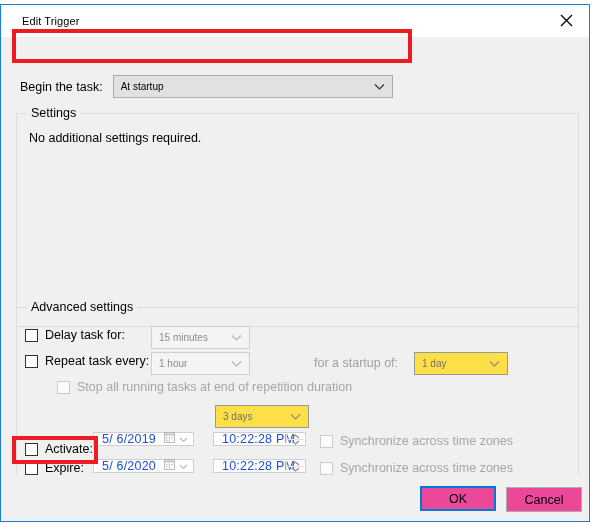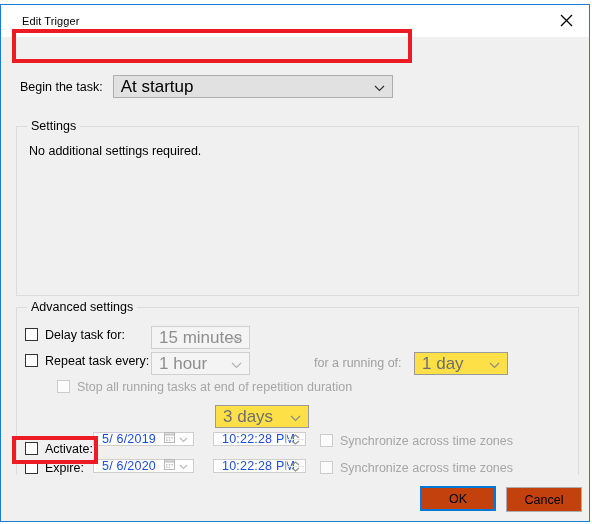--- a/index.html
+++ b/index.html
@@ -78,21 +78,21 @@
 
   
   .combo {
     box-sizing: border-box;
     height: 23px;
     border: 1px solid #adadad;
     background: #e1e1e1;
     display: flex;
     align-items: center;
     position: relative;
-    font-size: 17px;
+    font-size: 10px;
     color: #000;
     padding-left: 7px;
     cursor: default;
   }
   .combo .chev {
     position: absolute;
     right: 7px;
     top: 50%;
     transform: translateY(-50%);
   }
@@ -118,43 +118,43 @@
     position: absolute;
     top: -8px;
     left: 10px;
     background: #f0f0f0;
     padding: 0 4px;
     font-size: 12.5px;
     color: #000;
   }
   #settings-group {
     left: 15px;
-    top: 89px;
+    top: 76px;
     width: 563px;
-    height: 170px;
+    height: 214px;
   }
   .settings-note {
     position: absolute;
     left: 12px;
     top: 17px;
     font-size: 12.5px;
   }
   #advanced-group {
     left: 15px;
     top: 270px;
     width: 563px;
     height: 202px;
     border-top: 1px solid #dcdcdc;
   }
 
   
   .cbrow {
     position: absolute;
     display: flex;
-    align-items: flex-start;
+    align-items: flex-end;
   }
   .cb {
     width: 13px;
     height: 13px;
     box-sizing: border-box;
     border: 1px solid #333333;
     background: #ffffff;
     flex: 0 0 auto;
     position: relative;
     cursor: default;
@@ -241,21 +241,21 @@
     right: 0;
     bottom: 0;
     height: 46px;
     background: #f0f0f0;
   }
   .btn {
     position: absolute;
     box-sizing: border-box;
     width: 76px;
     height: 25px;
-    background: #c2410c;
+    background: #ec4899;
     border: 1px solid #adadad;
     font-size: 12.5px;
     color: #000;
     display: flex;
     align-items: center;
     justify-content: center;
     cursor: default;
     font-family: "Liberation Sans", sans-serif;
   }
   .btn.primary {
@@ -340,21 +340,21 @@
         <span class="cb-label">Repeat task every:</span>
       </div>
       <div class="combo disabled-sunken" style="position:absolute; left:134px; top:44px; width:99px;">
         <span>1 hour</span>
         <span class="chev">
           <svg width="11" height="7" viewBox="0 0 11 7">
               <polyline points="1,1 5.5,5.5 10,1" fill="none" stroke="#b4b4b4" stroke-width="1.2"></polyline>
             </svg>
         </span>
       </div>
-      <span class="sidelabel" style="left:297px; top:48px;">for a running of:</span>
+      <span class="sidelabel" style="left:297px; top:48px;">for a startup of:</span>
       <div class="combo enabledwhite" style="position:absolute; left:397px; top:44px; width:94px;">
         <span>1 day</span>
         <span class="chev">
           <svg width="11" height="7" viewBox="0 0 11 7">
               <polyline points="1,1 5.5,5.5 10,1" fill="none" stroke="#8b8b8b" stroke-width="1.2"></polyline>
             </svg>
         </span>
       </div>
 
       <div class="cbrow" style="left:40px; top:72px;">

